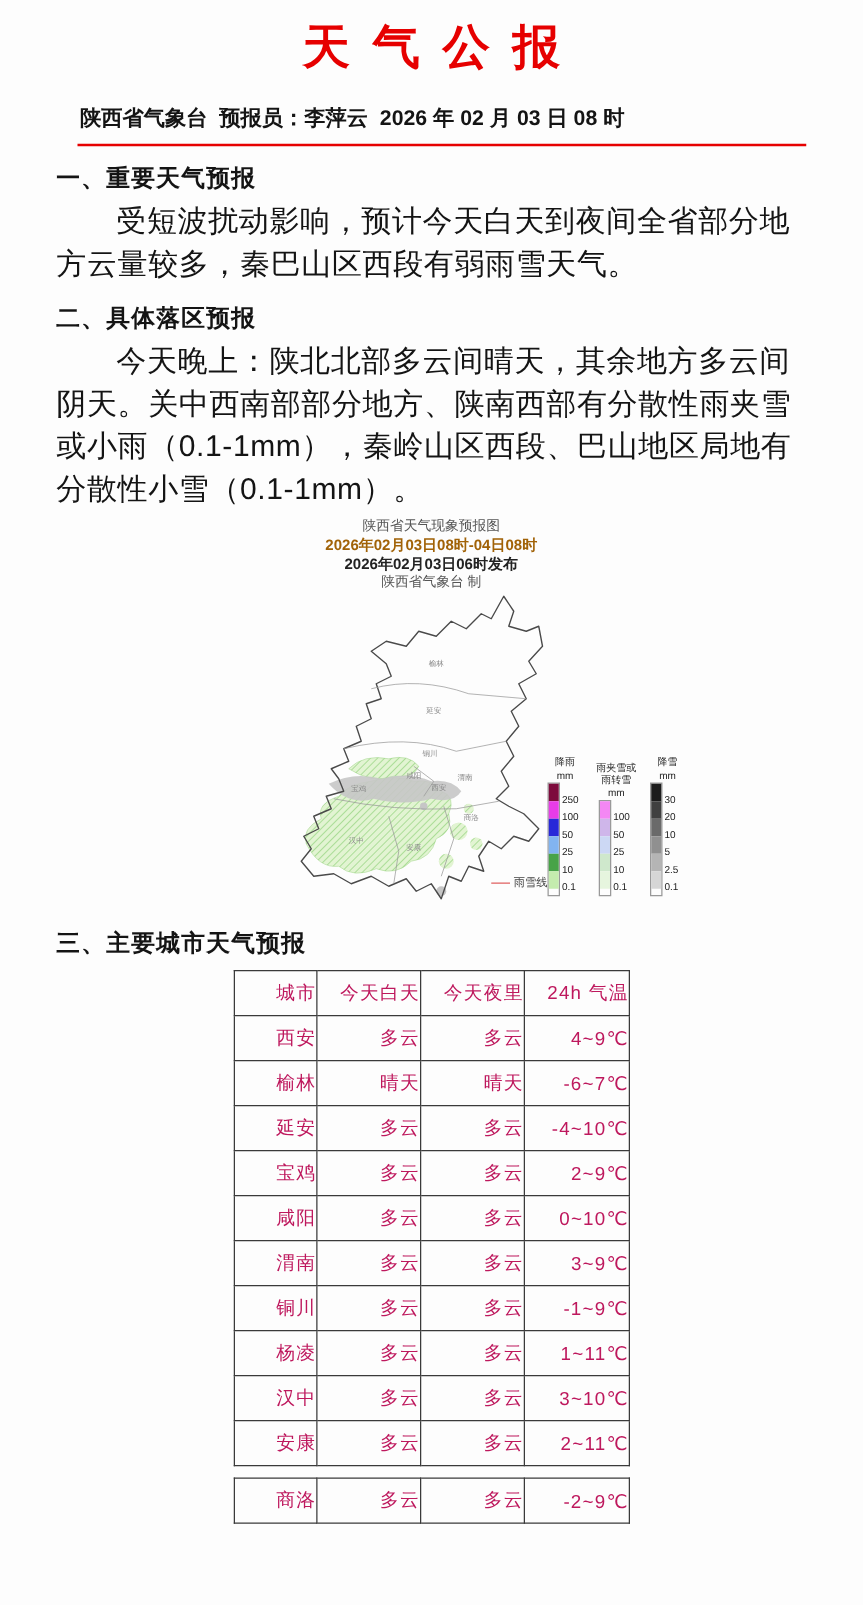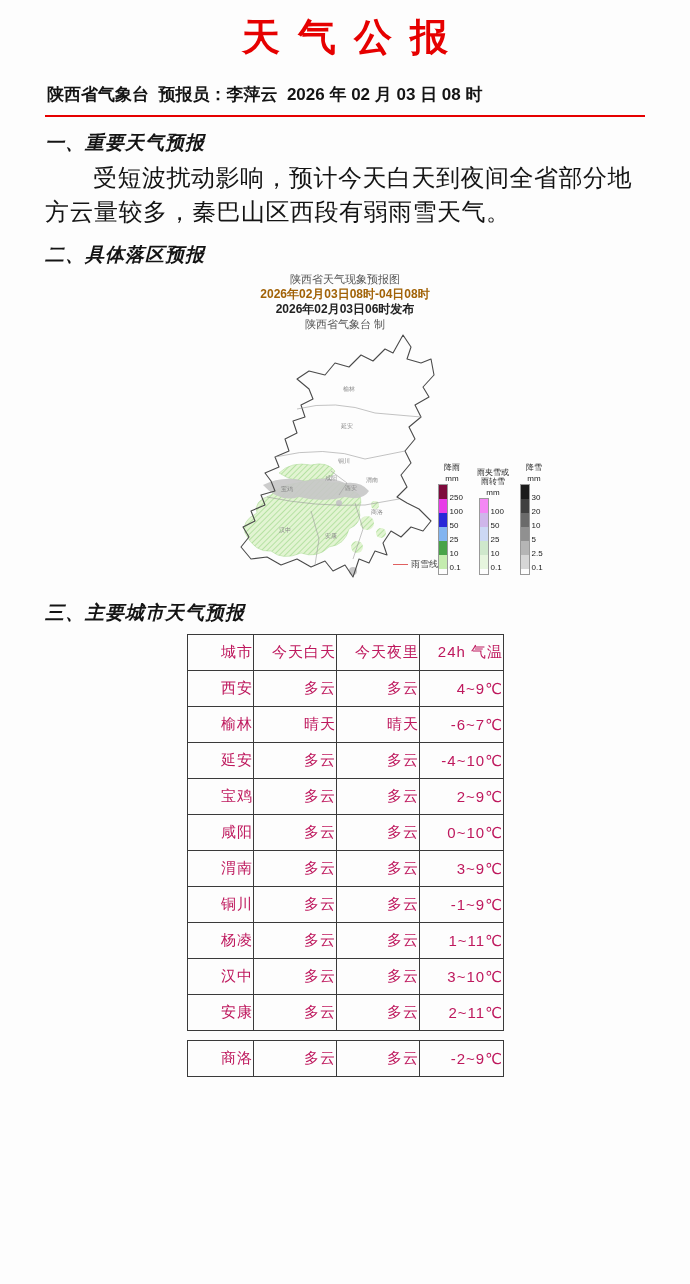--- a/index.html
+++ b/index.html
@@ -10,23 +10,23 @@
     font-family:"Liberation Sans","DejaVu Sans",sans-serif;
   }
   .doc { padding:6px 45px 0 45px; }
 
   .main-title {
     text-align:center; color:#e60000; font-size:38px; font-weight:bold;
     letter-spacing:18px; text-indent:18px; margin:6px 0 20px;
   }
   .meta-line {
     font-size:17px; font-weight:bold; white-space:pre-wrap;
-    padding:0 0 9px 2px; border-bottom:2.5px solid #e60000; margin-bottom:6px;
+    padding:0 0 9px 2px; border-bottom:2.5px solid #e60000; margin-bottom:6px;margin-left:17px;
   }
-  .sec-heading { font-size:19px; font-weight:bold; margin:13px 0 4px; letter-spacing:1px;font-style:italic; }
+  .sec-heading { font-size:19px; font-weight:bold; margin:13px 0 4px; letter-spacing:1px; }
   .para { font-size:24px; line-height:34px; text-indent:2em; letter-spacing:0.5px; margin:5px 0; }
 
   .map-head { text-align:center; margin-top:4px; }
   .map-head .mh-title   { font-size:11px; color:#555; line-height:14px; }
   .map-head .mh-valid   { font-size:12px; color:#a16207; font-weight:600; line-height:16px; }
   .map-head .mh-issued  { font-size:12px; color:#222; font-weight:600; line-height:15px; }
   .map-head .mh-producer{ font-size:11px; color:#555; line-height:14px; }
 
   .map-wrap { width:480px; height:254px; margin:2px auto 0; position:relative; }
   .map-svg { position:absolute; left:130px; top:0; width:240px; height:252px; }
@@ -59,20 +59,21 @@
 <div class="doc">
 
   <h1 class="main-title">天气公报</h1>
 
   <div class="meta-line">陕西省气象台  预报员：李萍云  2026 年 02 月 03 日 08 时</div>
 
   <h2 class="sec-heading">一、重要天气预报</h2>
   <p class="para">受短波扰动影响，预计今天白天到夜间全省部分地方云量较多，秦巴山区西段有弱雨雪天气。</p>
 
   <h2 class="sec-heading">二、具体落区预报</h2>
+  <p class="para">今天晚上：陕北北部多云间晴天，其余地方多云间阴天。关中西南部部分地方、陕南西部有分散性雨夹雪或小雨（0.1-1mm），秦岭山区西段、巴山地区局地有分散性小雪（0.1-1mm）。</p>
 
   <div class="map-head">
     <div class="mh-title">陕西省天气现象预报图</div>
     <div class="mh-valid">2026年02月03日08时-04日08时</div>
     <div class="mh-issued">2026年02月03日06时发布</div>
     <div class="mh-producer">陕西省气象台 制</div>
   </div>
 
   <div class="map-wrap">
     <svg class="map-svg" viewBox="0 0 240 252">

